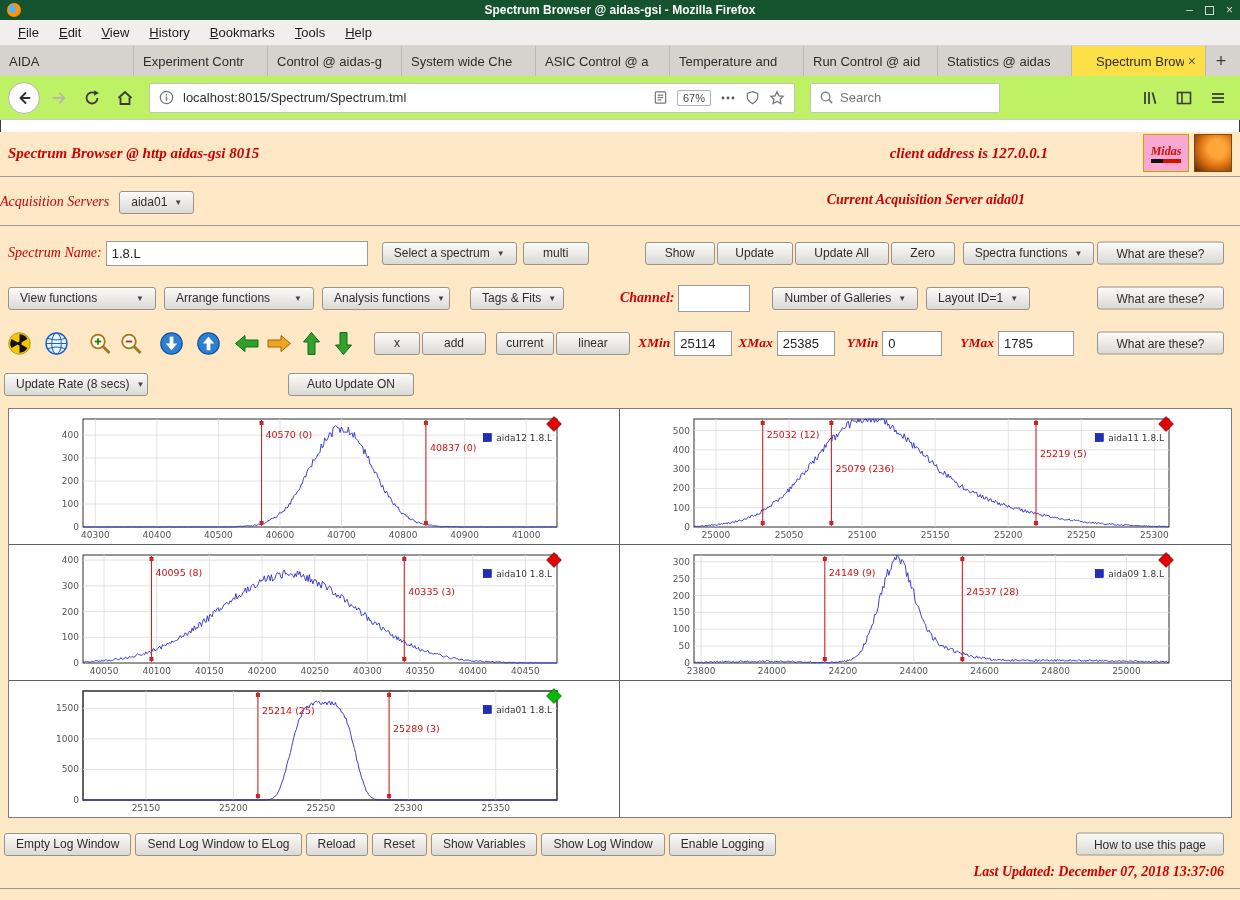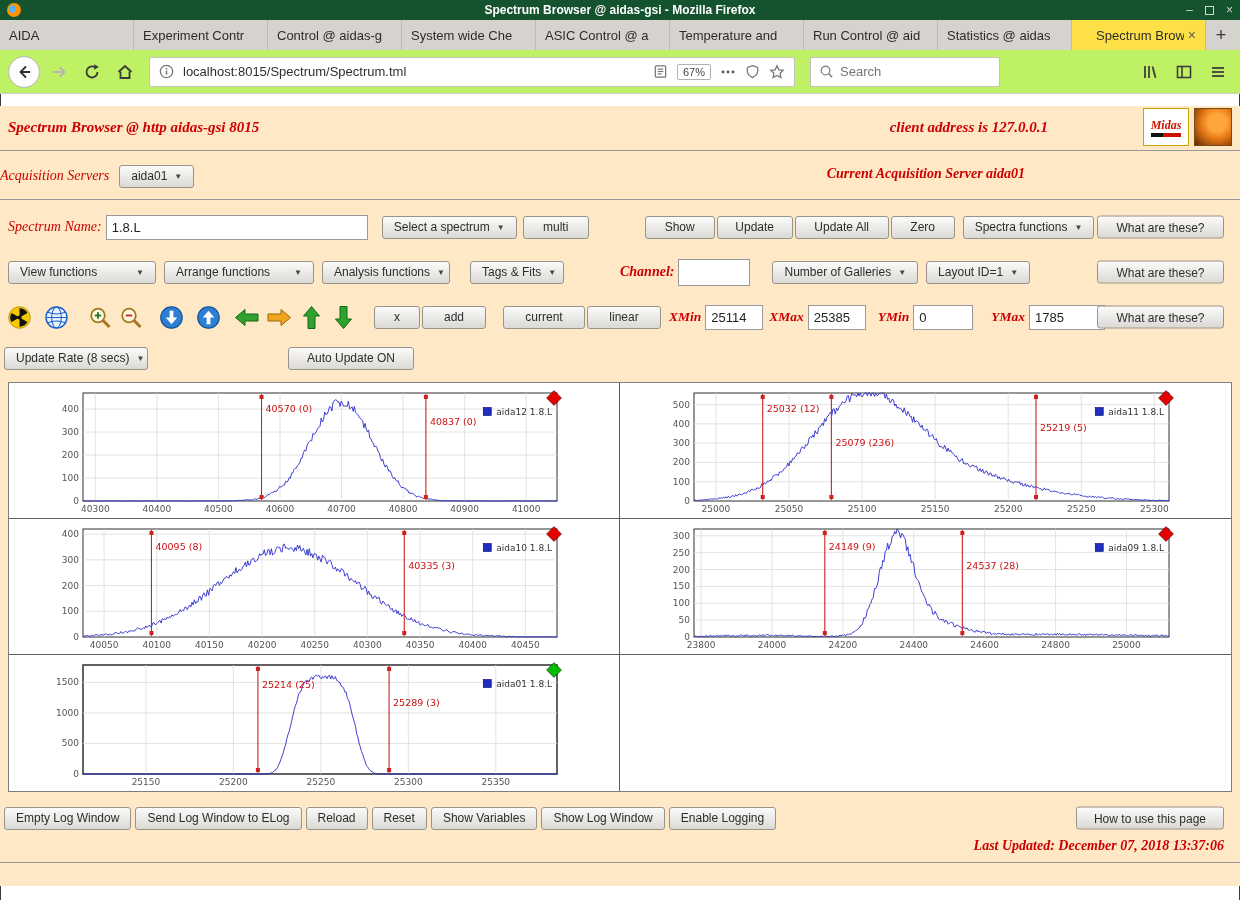--- a/index.html
+++ b/index.html
@@ -44,21 +44,21 @@
   .b{font-weight:bold;}
   .sep{border:none;border-top:1px solid #999;margin-top:2px;}
   .btn{font-family:"Liberation Sans",sans-serif;font-size:12px;color:#2d2d2d;background:linear-gradient(#fbfbfa,#dbd9d4);border:1px solid #98948b;border-radius:3px;height:23px;display:inline-flex;align-items:center;justify-content:center;padding:0 11px;white-space:nowrap;}
   .caret{font-size:8px;margin-left:7px;color:#444;}
   .ti{border:1px solid #9a9a9a;background:#fff;font-family:"Liberation Sans",sans-serif;font-size:13px;color:#222;padding:2px 5px;height:25px;}
 
   .page-header{margin:12px 8px 0;height:42px;display:flex;align-items:center;}
   .page-title{font-size:15px;}
   .client-addr{margin-left:auto;margin-right:95px;font-size:15px;}
   .logos{display:flex;gap:5px;align-items:center;}
-  .midas-logo{width:46px;height:38px;background:#ffffff;border:1px solid #c9a400;display:flex;flex-direction:column;align-items:center;justify-content:center;}
+  .midas-logo{width:46px;height:38px;background:#f9a8d4;border:1px solid #c9a400;display:flex;flex-direction:column;align-items:center;justify-content:center;}
   .midas-logo span{color:#cc1100;font-style:italic;font-weight:bold;font-size:12px;font-family:"Liberation Serif",serif;}
   .midas-logo i{display:block;width:30px;height:4px;background:linear-gradient(90deg,#111 0 40%,#cc1100 40% 100%);}
   .fair-logo{width:38px;height:38px;background:radial-gradient(circle at 62% 38%, #ffa63a 0 28%, #e07312 55%, #5a2a08 100%);border:1px solid #7a4a10;}
 
   .acq-row{margin-top:12px;height:26px;position:relative;display:flex;align-items:center;gap:10px;}
   .acq-label{font-size:14px;}
   .current-server{position:absolute;right:215px;top:3px;font-size:14px;}
 
   .spec-row{margin:12px 8px 0;height:30px;display:flex;align-items:center;position:relative;}
   .func-row{margin:16px 8px 0;height:28px;display:flex;align-items:center;position:relative;}
@@ -85,20 +85,29 @@
   <div class="titlebar">
     <span class="ff-logo"></span>
     <span class="title">Spectrum Browser @ aidas-gsi - Mozilla Firefox</span>
     <span class="win-controls">
       <span>–</span>
       <span class="maxbox"></span>
       <span>×</span>
     </span>
   </div>
 
+  <div class="menubar">
+    <span class="menu-item">File</span>
+    <span class="menu-item">Edit</span>
+    <span class="menu-item">View</span>
+    <span class="menu-item">History</span>
+    <span class="menu-item">Bookmarks</span>
+    <span class="menu-item">Tools</span>
+    <span class="menu-item">Help</span>
+  </div>
 
   <div class="tabbar">
     <div class="tab">
         <span class="tab-label">AIDA</span>
       </div>
     <div class="tab">
         <span class="tab-label">Experiment Contr</span>
       </div>
     <div class="tab">
         <span class="tab-label">Control @ aidas-g</span>
@@ -372,21 +381,21 @@
             <polygon points="1.5,11 6,11 6,23.5 13,23.5 13,11 17.5,11 9.5,1.5" fill="#2fa12f" stroke="#136913" stroke-width="1"></polygon>
           </svg>
         </span>
       <span class="icon" style="margin-left:12px">
           <svg width="20" height="25" viewBox="0 0 20 25">
             <polygon points="1.5,14 6,14 6,1.5 13,1.5 13,14 17.5,14 9.5,23.5" fill="#2fa12f" stroke="#136913" stroke-width="1"></polygon>
           </svg>
         </span>
       <span class="btn" style="margin-left:20px;width:46px">x</span>
       <span class="btn" style="margin-left:2px;width:64px">add</span>
-      <span class="btn" style="margin-left:17px;width:82px">current</span>
+      <span class="btn" style="margin-left:10px;width:58px">current</span>
       <span class="btn" style="margin-left:2px;width:74px">linear</span>
       <span class="red b" style="margin-left:8px;font-size:13.5px">XMin</span>
       <input class="ti" style="width: 58px; margin-left: 4px;" value="25114">
       <span class="red b" style="margin-left:6px;font-size:13.5px">XMax</span>
       <input class="ti" style="width: 58px; margin-left: 4px;" value="25385">
       <span class="red b" style="margin-left:12px;font-size:13.5px">YMin</span>
       <input class="ti" style="width: 60px; margin-left: 4px;" value="0">
       <span class="red b" style="margin-left:18px;font-size:13.5px">YMax</span>
       <input class="ti" style="width: 76px; margin-left: 4px;" value="1785">
       <span class="btn what-btn">What are these?</span>

